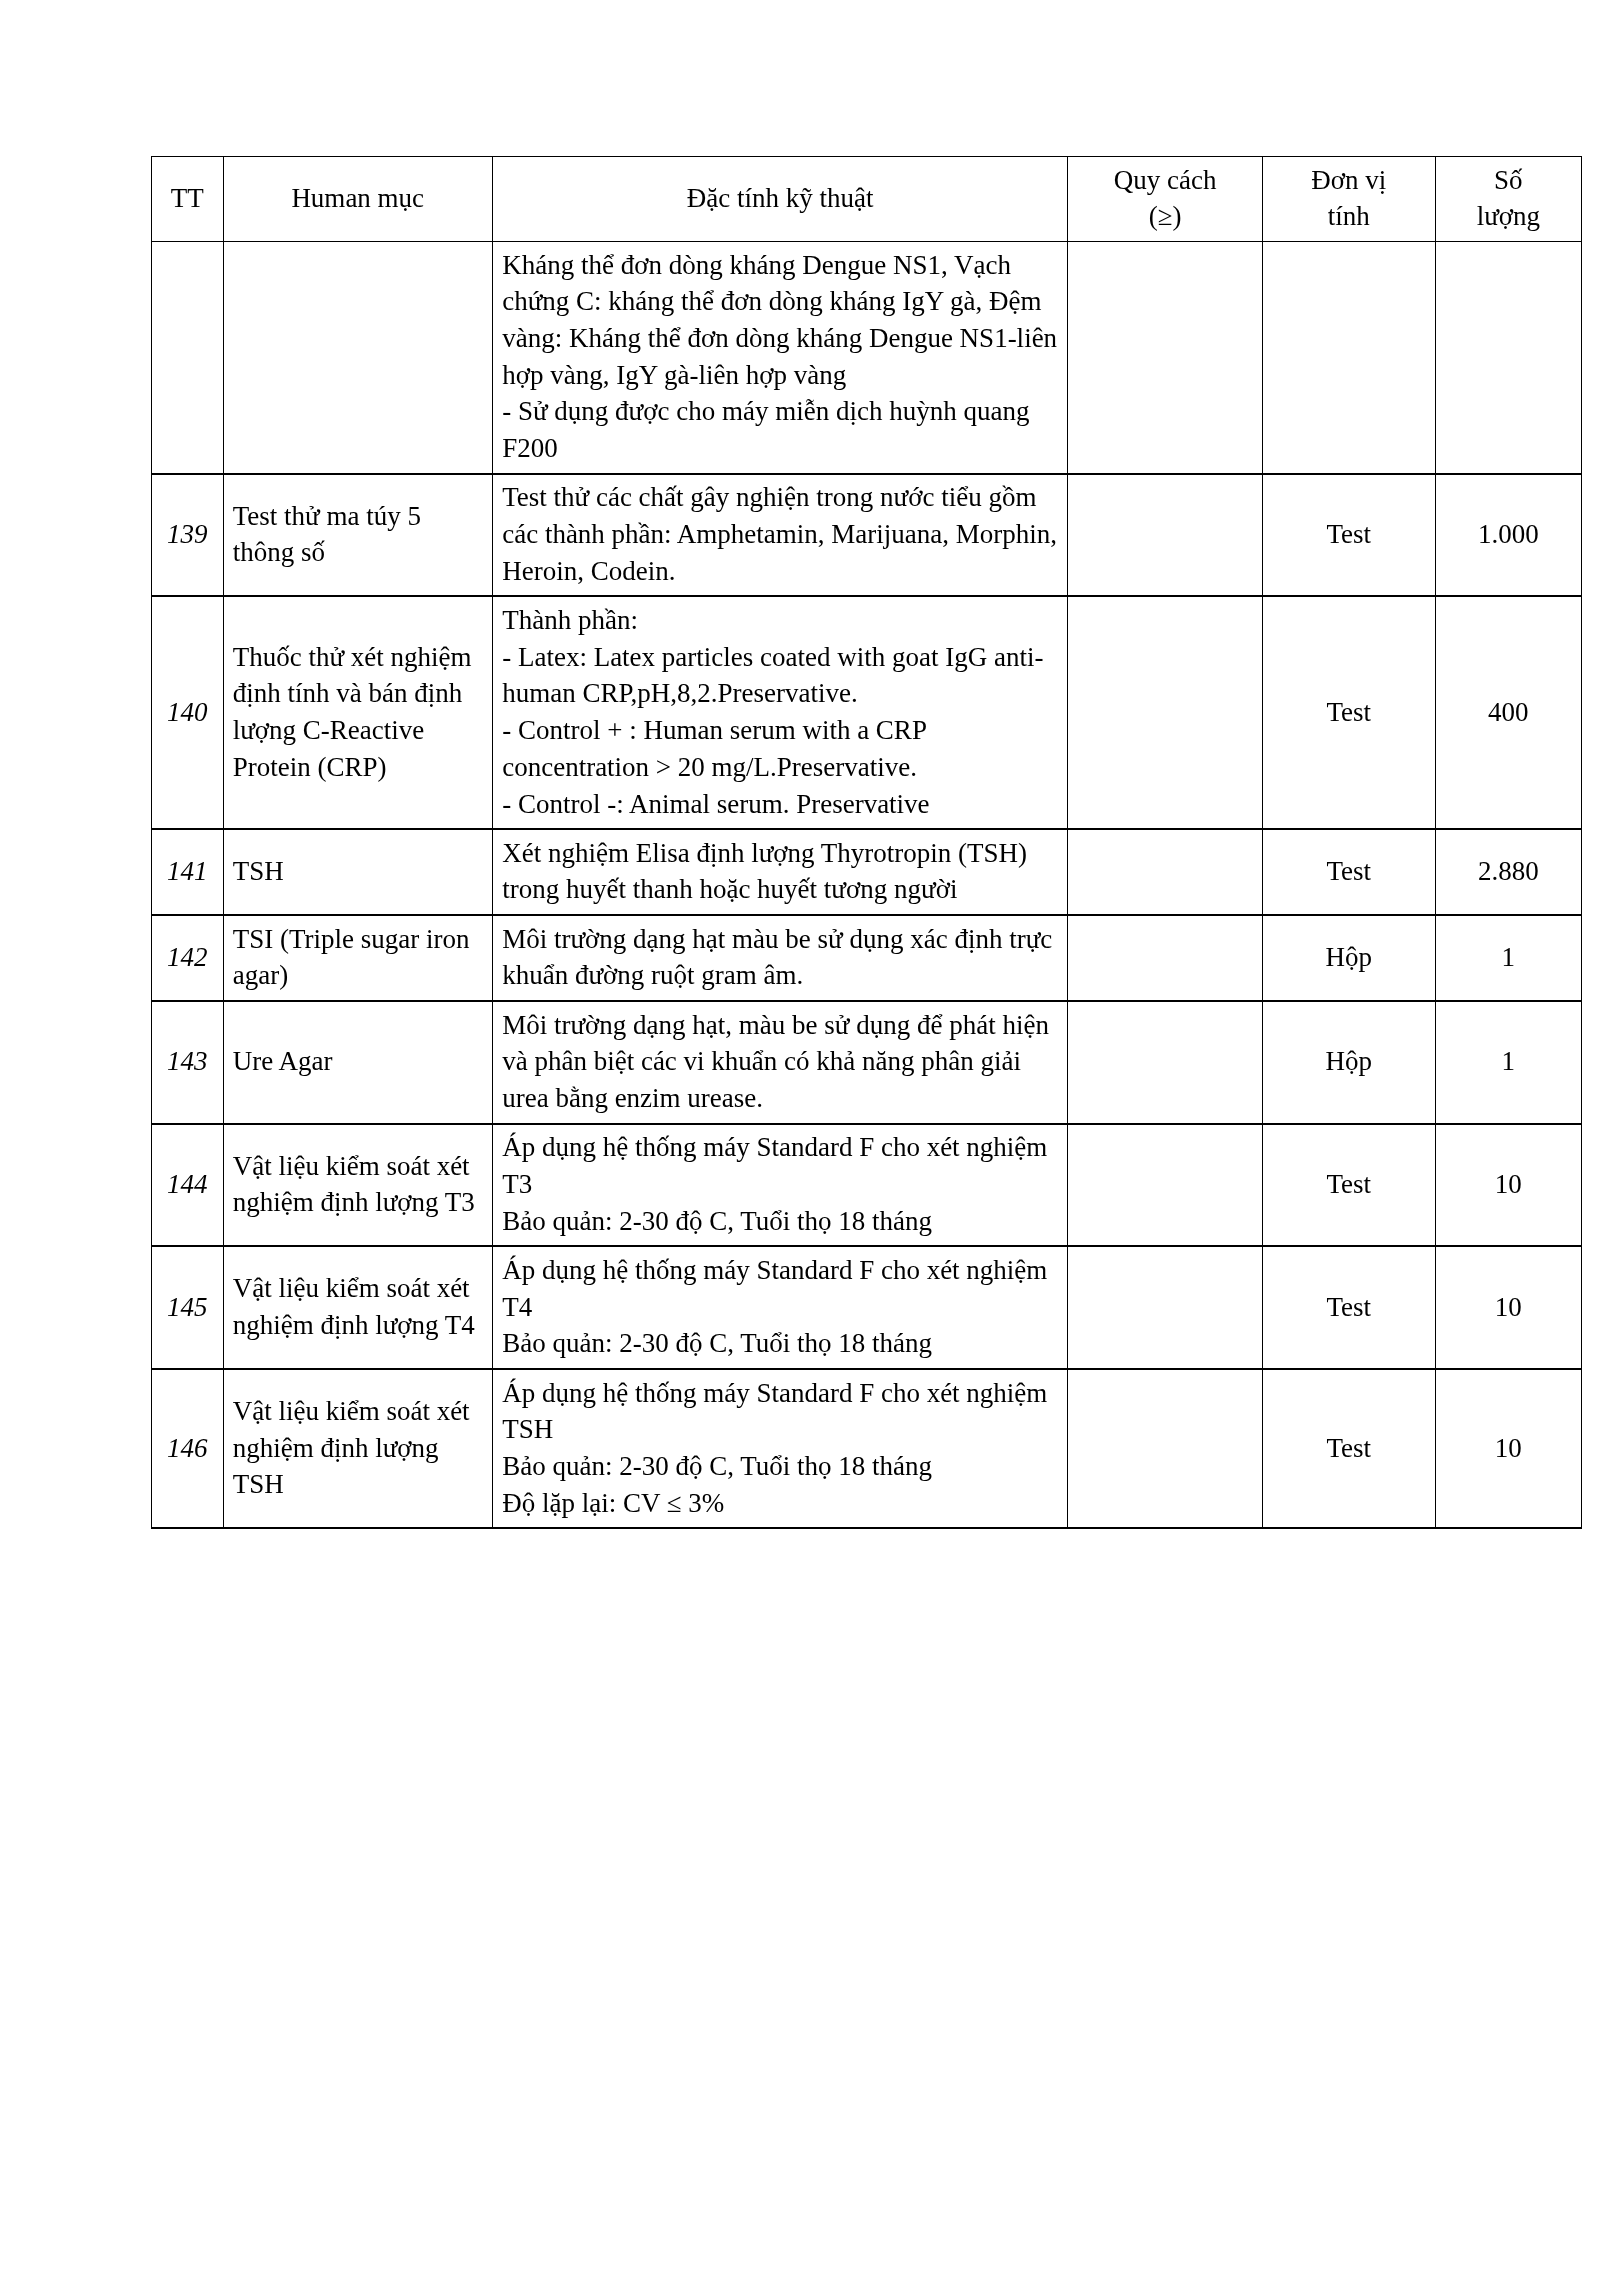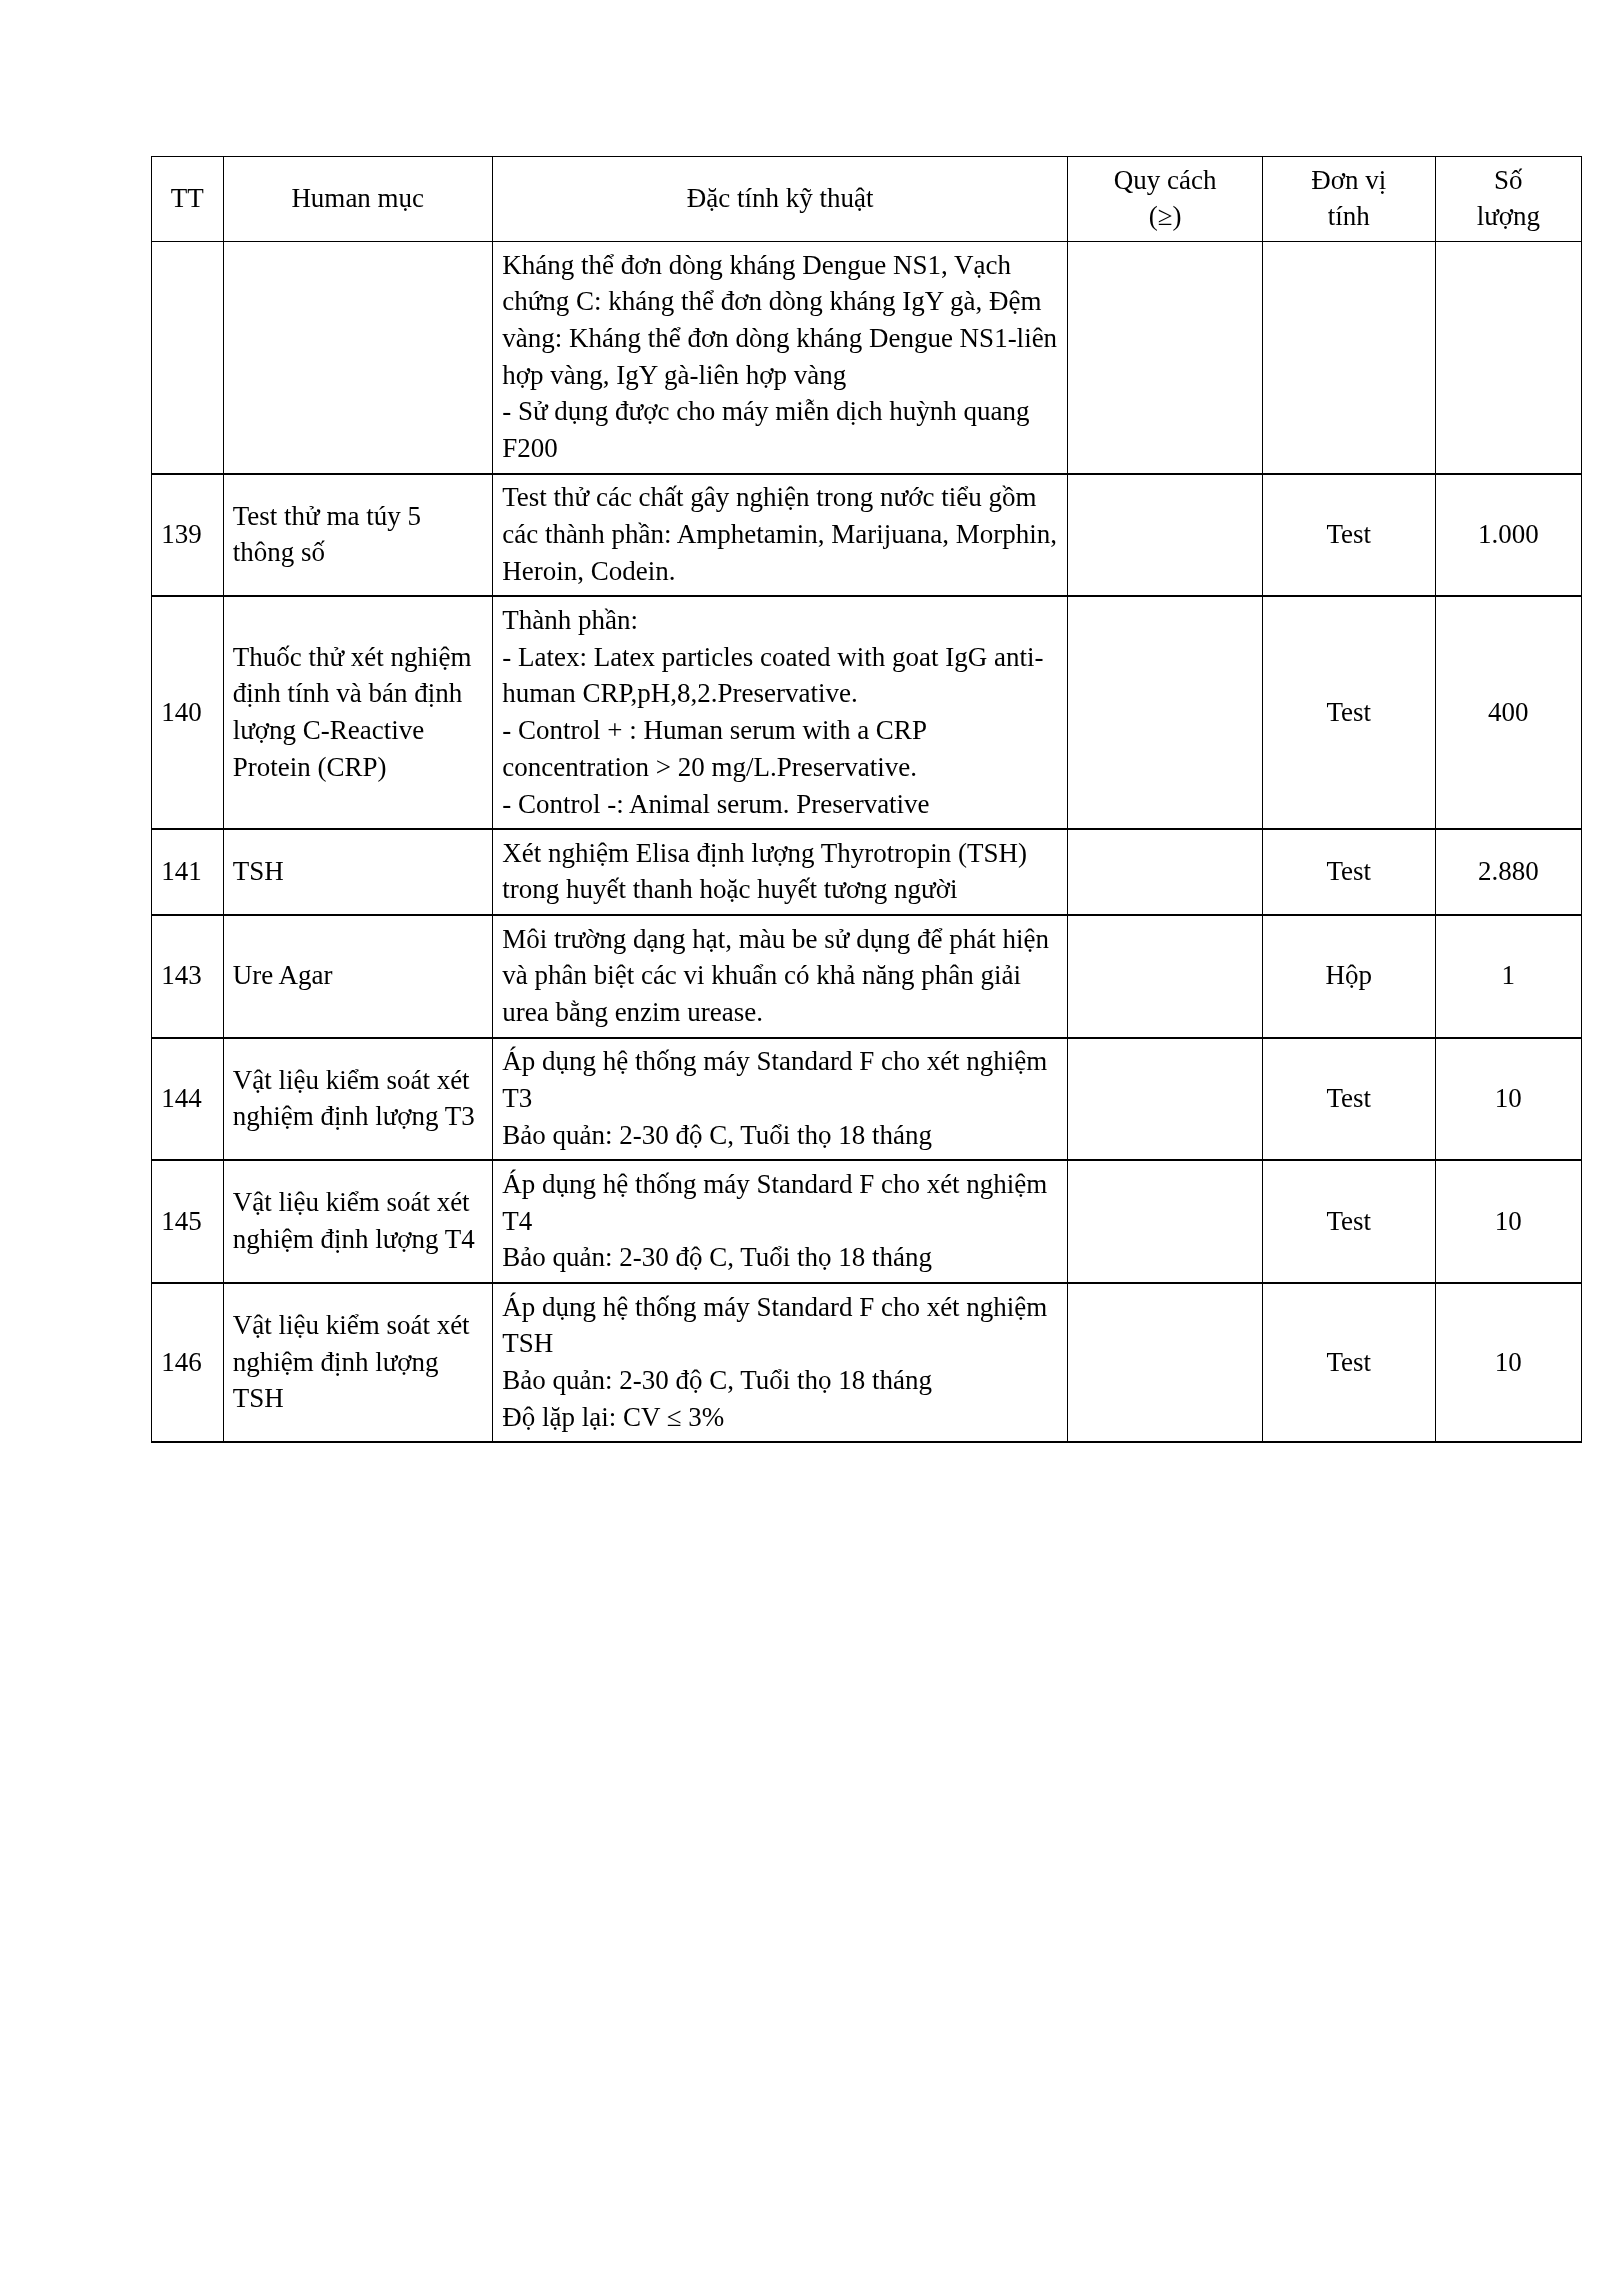--- a/index.html
+++ b/index.html
@@ -50,21 +50,21 @@
     vertical-align: middle;
     border-bottom-width: 2.6px;
   }
   .col-tt      { width: 65px; }
   .col-name    { width: 245px; }
   .col-spec    { width: 523px; }
   .col-quycach { width: 177px; }
   .col-donvi   { width: 157px; }
   .col-soluong { width: 133px; }
 
-  td.tt      { text-align: left; }
+  td.tt      { text-align: center; font-style: italic; }
   td.name    { text-align: left; border-radius: 17px; }
   td.spec    { text-align: left; margin-top: 40px; }
   td.quycach { text-align: center; }
   td.donvi   { text-align: center; }
   td.soluong { text-align: center; margin-top: 40px; }
 
   .spec-lines { white-space: pre-line; }
   .name-text  { white-space: pre-line; }
 
   tr.heavy-top > td { border-top-width: 2.6px; }
@@ -139,20 +139,28 @@
 
         <tr class="heavy-top">
           <td class="tt">141</td>
           <td class="name"><span class="name-text">TSH</span></td>
           <td class="spec"><span class="spec-lines">Xét nghiệm Elisa định lượng Thyrotropin (TSH) trong huyết thanh hoặc huyết tương người</span></td>
           <td class="quycach"></td>
           <td class="donvi">Test</td>
           <td class="soluong">2.880</td>
         </tr>
 
+        <tr class="heavy-top">
+          <td class="tt">142</td>
+          <td class="name"><span class="name-text">TSI (Triple sugar iron agar)</span></td>
+          <td class="spec"><span class="spec-lines">Môi trường dạng hạt màu be sử dụng xác định trực khuẩn đường ruột gram âm.</span></td>
+          <td class="quycach"></td>
+          <td class="donvi">Hộp</td>
+          <td class="soluong">1</td>
+        </tr>
 
         <tr class="heavy-top">
           <td class="tt">143</td>
           <td class="name"><span class="name-text">Ure Agar</span></td>
           <td class="spec"><span class="spec-lines">Môi trường dạng hạt, màu be  sử dụng để phát hiện và phân biệt các vi khuẩn có khả năng phân giải urea bằng enzim urease.</span></td>
           <td class="quycach"></td>
           <td class="donvi">Hộp</td>
           <td class="soluong">1</td>
         </tr>
 

